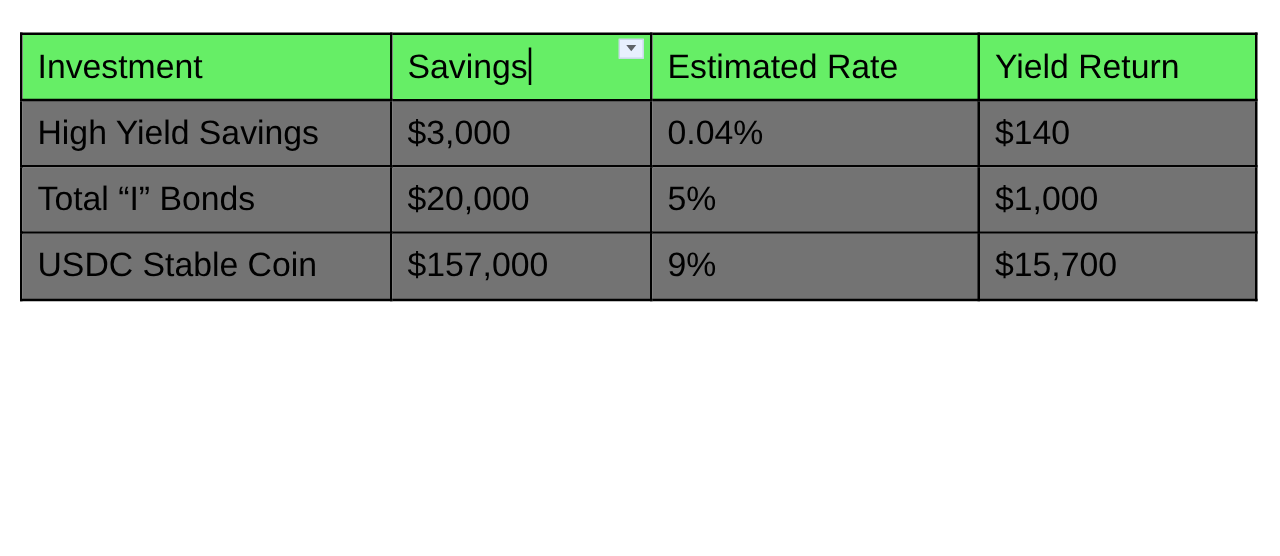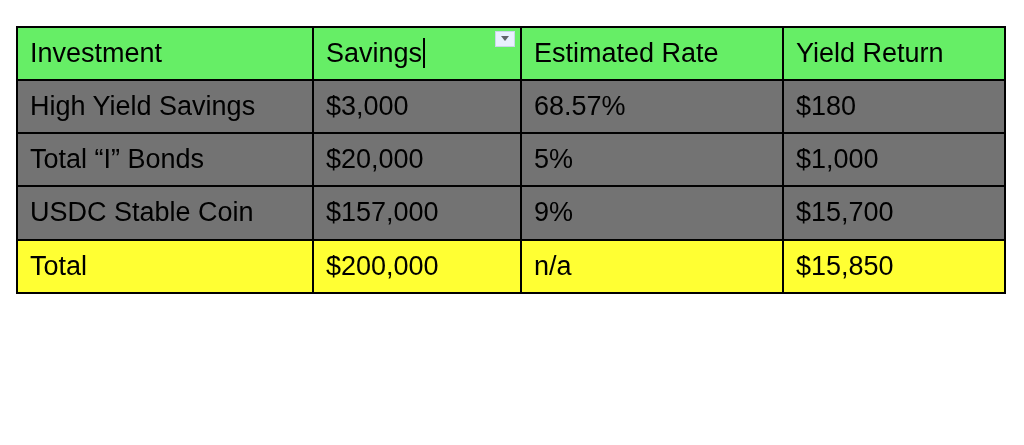--- a/index.html
+++ b/index.html
@@ -109,37 +109,31 @@
       <tbody>
         <tr class="header-row">
           <td>Investment</td>
           <td class="amount-header"><span>Savings</span><span class="caret"></span><span class="cell-widget"></span></td>
           <td>Estimated Rate</td>
           <td>Yield Return</td>
         </tr>
         <tr class="body-row">
           <td>High Yield Savings</td>
           <td>$3,000</td>
-          <td>68.57%</td>
-          <td>$180</td>
+          <td>0.04%</td>
+          <td>$140</td>
         </tr>
         <tr class="body-row">
           <td>Total “I” Bonds</td>
           <td>$20,000</td>
           <td>5%</td>
           <td>$1,000</td>
         </tr>
         <tr class="body-row">
           <td>USDC Stable Coin</td>
           <td>$157,000</td>
           <td>9%</td>
           <td>$15,700</td>
         </tr>
-        <tr class="total-row">
-          <td>Total</td>
-          <td>$200,000</td>
-          <td>n/a</td>
-          <td>$15,850</td>
-        </tr>
       </tbody>
     </table>
   </div>
 </div>
 
 </body></html>

